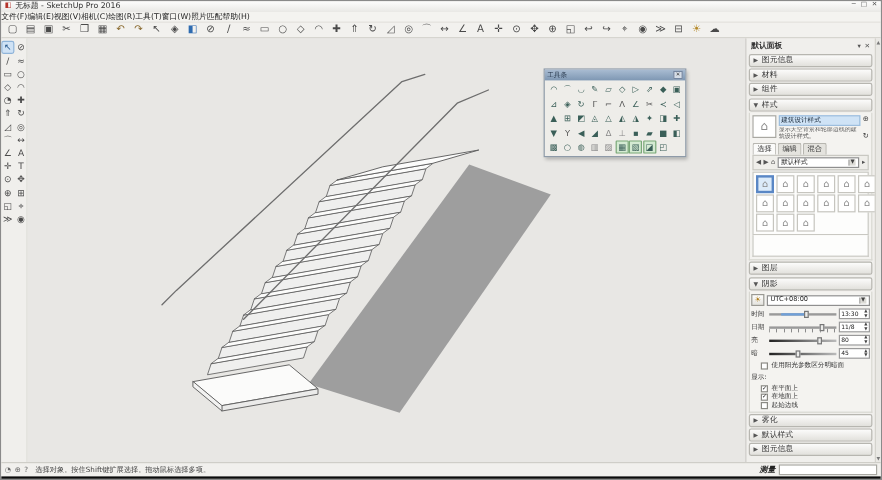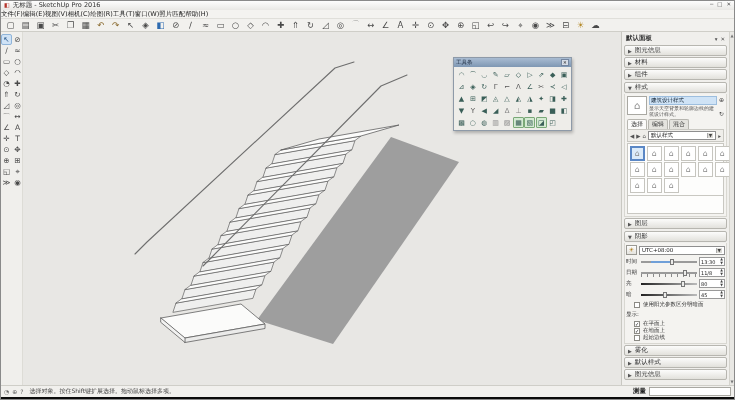--- a/index.html
+++ b/index.html
@@ -71,21 +71,21 @@
   .spin{display:flex;flex-direction:column;font-size:3.5px;line-height:3.5px;color:#444;margin-left:auto;}
   .chk-row{display:flex;align-items:center;gap:3px;font-size:5.5px;color:#333;padding-left:8px;}
   .cb{width:6px;height:6px;border:1px solid #8b8a84;background:#fff;font-size:5px;line-height:5px;text-align:center;color:#222;flex:none;}
   .chk-row.on .cb::after{content:"✓";}
   .disp-label{font-size:5.5px;color:#333;margin-top:1px;}
   
   .statusbar{height:12px;display:flex;align-items:center;background:#f1f0ed;border-top:1px solid #cfcec8;padding:0 3px;gap:3px;}
   .statusbar .sicon{font-size:6px;color:#666;}
   .statusbar .stext{font-size:6px;color:#444;margin-left:3px;}
   .measure{margin-left:auto;display:flex;align-items:center;gap:3px;}
-  .measure .mlabel{font-size:6.5px;color:#222;font-weight:bold;}
+  .measure .mlabel{font-size:6.5px;color:#222;font-weight:bold;font-style:italic;}
   .measure input{width:82px;height:9px;border:1px solid #a9a8a2;background:#fff;font-size:6px;padding:0 2px;}
   .bottomstrip{height:6px;background:#0a0a0a;}
 </style>
 </head>
 <body>
 
 <div class="app">
 
   <div class="titlebar">
     <span class="appicon">◧</span>

